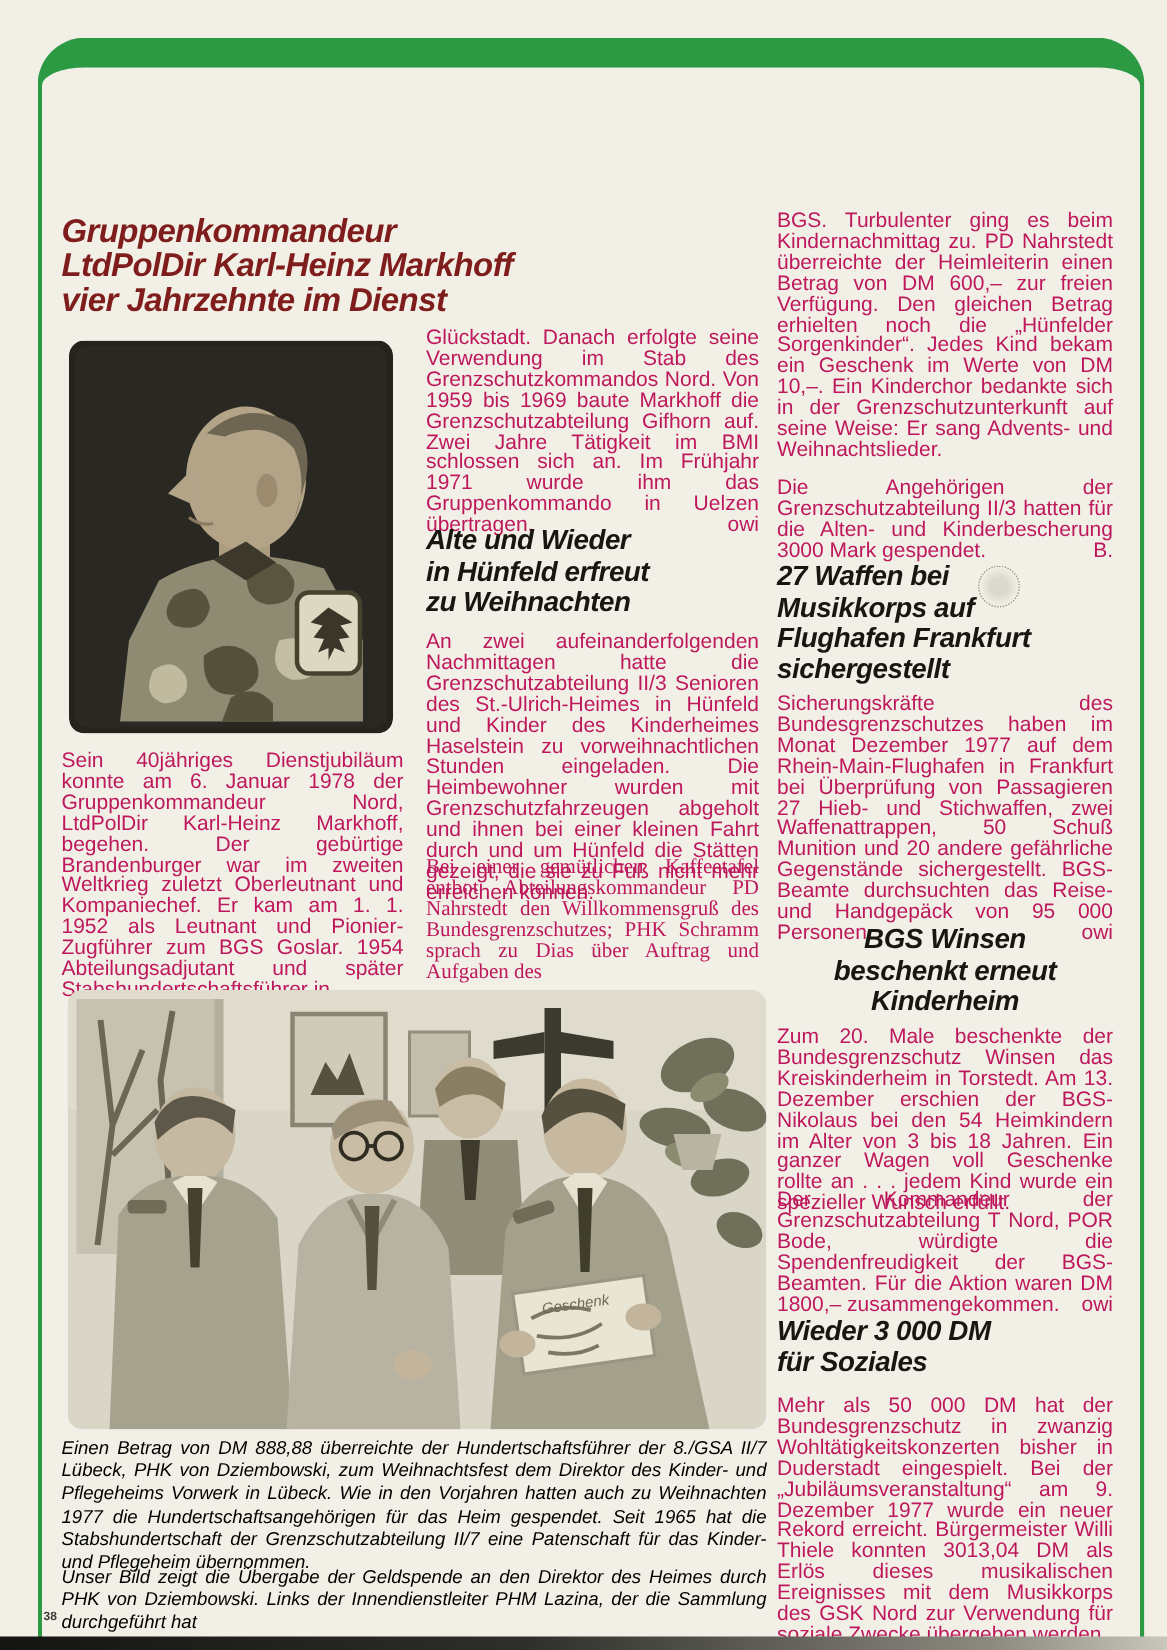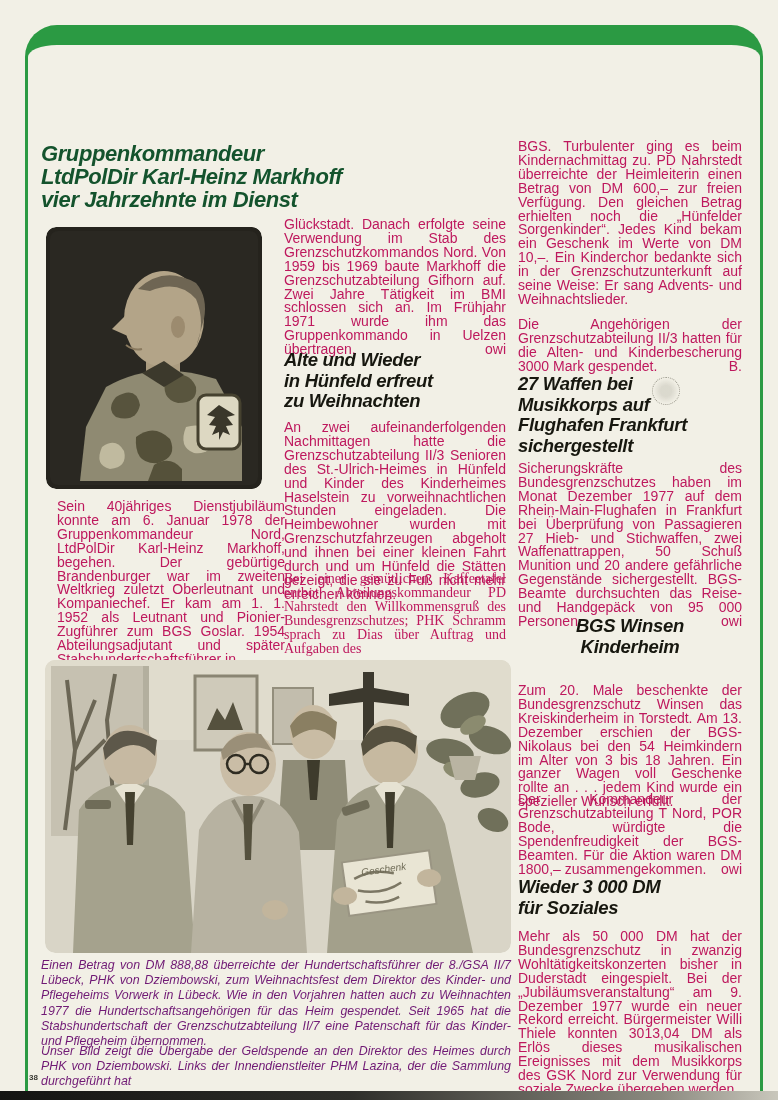--- a/index.html
+++ b/index.html
@@ -18,39 +18,39 @@
     border-right:3px solid #2b9a43;
     border-radius:32px 32px 0 0;
   }
   .pagenum {
     position:absolute; left:29px; top:1073px;
     font-size:8px; font-weight:bold; color:#3a3a33;text-align:center;
   }
   .main-title {
     position:absolute; left:41px; top:142px; width:420px; margin:0;
     font-size:22px; line-height:23px; font-weight:bold; font-style:italic;
-    letter-spacing:-0.4px; color:#14532d;
+    letter-spacing:-0.4px; color:#7f1d1d;
   }
   .main-title span { display:block; }
   .headline {
     position:absolute; margin:0;
     font-size:18.5px; line-height:20.5px; font-weight:bold; font-style:italic;
     letter-spacing:-0.3px; color:#17170f;
   }
   .headline span { display:block; }
   .body {
     position:absolute; margin:0;
     font-size:14px; line-height:13.9px;
     text-align:justify; color:#be185d;
   }
   .body .sig { float:right; margin-left:10px; }
   .caption {
     position:absolute; margin:0;
     font-size:12.4px; line-height:15.2px; font-style:italic;
-    text-align:justify; color:#701a75;
+    text-align:justify; color:#000000;
   }
   .photo { position:absolute; border-radius:10px; overflow:hidden; }
   .photo svg { display:block; }
   .stamp {
     position:absolute; left:652px; top:377px; width:26px; height:26px;
     border:1.5px dotted #9a988c; border-radius:50%;
     background:radial-gradient(circle, rgba(150,148,135,.25) 30%, rgba(150,148,135,0) 70%);
   }
   .bottom-shadow {
     position:absolute; left:0; bottom:0; width:778px; height:9px;
@@ -90,21 +90,21 @@
       <path d="M56,220 q14,-10 22,4 q4,16 -14,18 q-16,-4 -8,-22 Z" fill="#c0ba9f"></path>
       <path d="M108,238 q16,-10 28,4 l0,12 l-34,0 Z" fill="#55513a"></path>
 
       <path d="M96,146 L118,134 L138,148 L118,160 Z" fill="#3c392c"></path>
 
       <rect x="152" y="168" width="42" height="54" rx="8" fill="#ddd8c2" stroke="#45412f" stroke-width="3"></rect>
       <path d="M173,178 l-12,10 l8,2 l-6,8 l7,1 l-4,9 l7,-3 l0,8 l4,-8 l7,3 l-4,-9 l7,-1 l-6,-8 l8,-2 Z" fill="#3a372a"></path>
     </svg>
   </div>
 
-  <p class="body" style="left:41px; top:500px; width:228px;margin-left:16px;">
+  <p class="body" style="left:41px; top:500px; width:228px;">
     <span>Sein 40jähriges Dienstjubiläum konnte am 6. Januar 1978 der Gruppenkommandeur Nord, LtdPolDir Karl-Heinz Markhoff, begehen. Der gebürtige Brandenburger war im zweiten Weltkrieg zuletzt Oberleutnant und Kompaniechef. Er kam am 1. 1. 1952 als Leutnant und Pionier-Zugführer zum BGS Goslar. 1954 Abteilungsadjutant und später Stabshundertschaftsführer in</span>
   </p>
 
   <p class="body" style="left:284px; top:218px; width:222px;">
     <span>Glückstadt. Danach erfolgte seine Verwendung im Stab des Grenzschutzkommandos Nord. Von 1959 bis 1969 baute Markhoff die Grenzschutzabteilung Gifhorn auf. Zwei Jahre Tätigkeit im BMI schlossen sich an. Im Frühjahr 1971 wurde ihm das Gruppenkommando in Uelzen übertragen.</span>
     <span class="sig">owi</span>
   </p>
 
   <h2 class="headline" style="left:284px; top:350px; width:222px;">
     <span>Alte und Wieder</span>
@@ -135,20 +135,21 @@
   </h2>
   <div class="stamp"></div>
 
   <p class="body" style="left:518px; top:462px; width:224px;">
     <span>Sicherungskräfte des Bundesgrenzschutzes haben im Monat Dezember 1977 auf dem Rhein-Main-Flughafen in Frankfurt bei Überprüfung von Passagieren 27 Hieb- und Stichwaffen, zwei Waffenattrappen, 50 Schuß Munition und 20 andere gefährliche Gegenstände sichergestellt. BGS-Beamte durchsuchten das Reise- und Handgepäck von 95 000 Personen.</span>
     <span class="sig">owi</span>
   </p>
 
   <h2 class="headline" style="left:518px; top:616px; width:224px;text-align:center;">
     <span>BGS Winsen</span>
+    <span>beschenkt erneut</span>
     <span>Kinderheim</span>
   </h2>
 
   <p class="body" style="left:518px; top:684px; width:224px;">
     <span>Zum 20. Male beschenkte der Bundesgrenzschutz Winsen das Kreiskinderheim in Torstedt. Am 13. Dezember erschien der BGS-Nikolaus bei den 54 Heimkindern im Alter von 3 bis 18 Jahren. Ein ganzer Wagen voll Geschenke rollte an . . . jedem Kind wurde ein spezieller Wunsch erfüllt.</span>
   </p>
   <p class="body" style="left:518px; top:793px; width:224px;">
     <span>Der Kommandeur der Grenzschutzabteilung T Nord, POR Bode, würdigte die Spendenfreudigkeit der BGS-Beamten. Für die Aktion waren DM 1800,– zusammengekommen.</span>
     <span class="sig">owi</span>
   </p>

